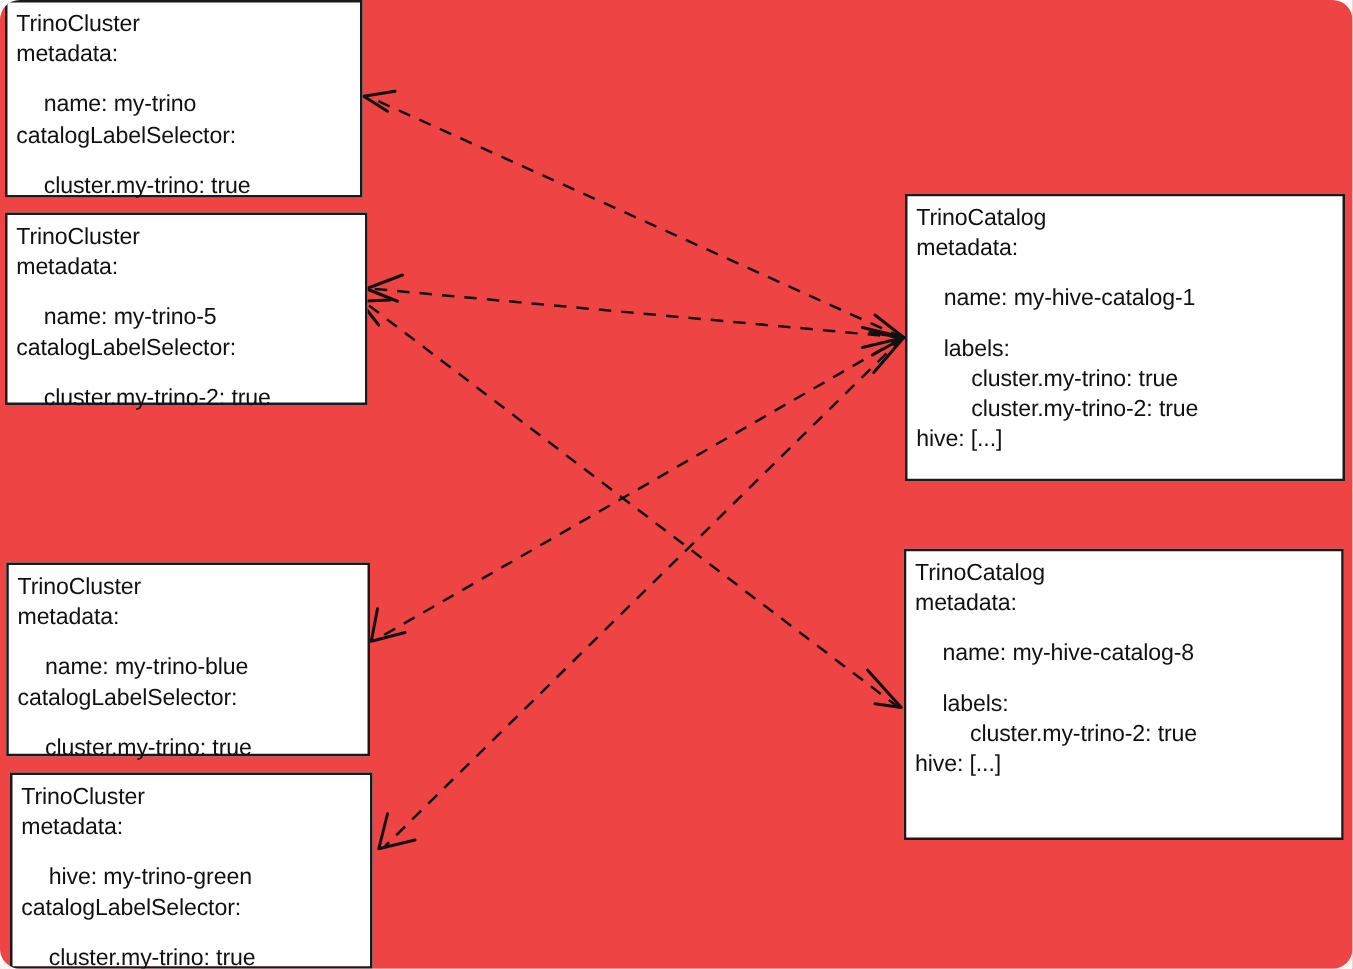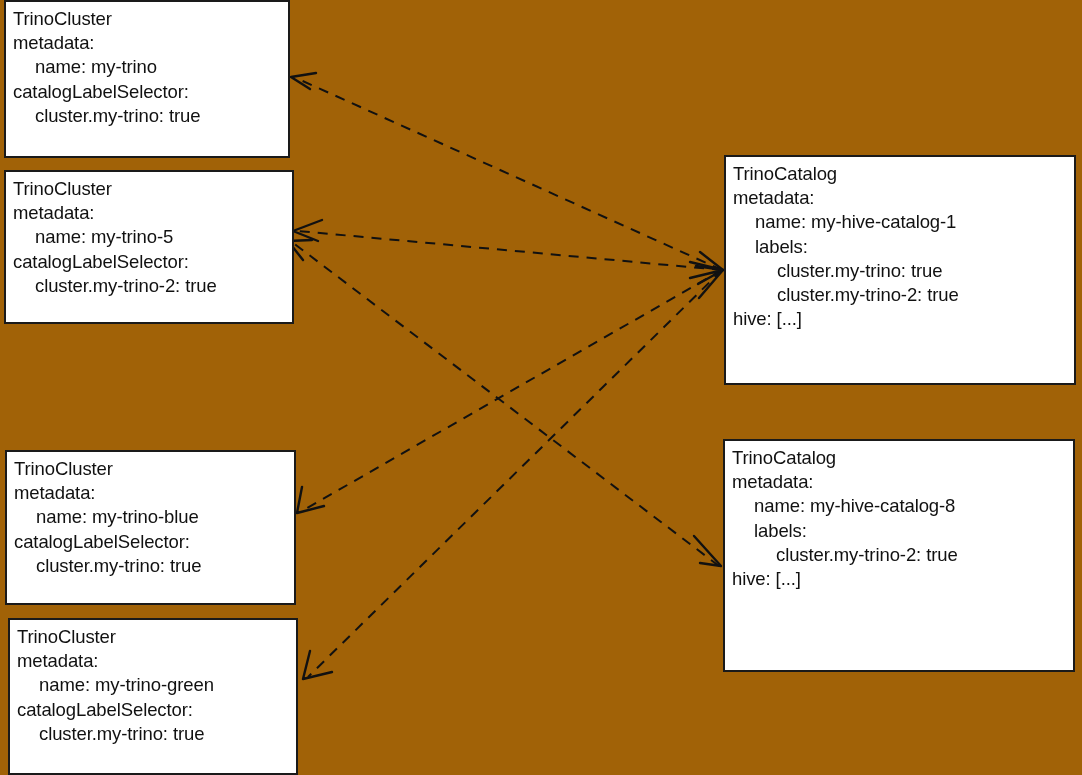--- a/index.html
+++ b/index.html
@@ -4,23 +4,24 @@
 <style>
   html, body {
     margin: 0;
     padding: 0;
     background: #ffffff;
   }
   #canvas {
     position: relative;
     width: 1082px;
     height: 775px;
-    background: #a16207;
+    background: #ef4444;
     overflow: hidden;
     font-family: "Liberation Sans", sans-serif;
+    border-radius: 16px;
   }
   .node-box {
     position: absolute;
     box-sizing: border-box;
     background: #ffffff;
     border: 2px solid #1a1a1a;
     z-index: 2;
   }
   .node-lines {
     position: absolute;
@@ -31,21 +32,21 @@
   }
   .code-line {
     font-family: "Liberation Sans", sans-serif;
     font-size: 18.5px;
     line-height: 24.2px;
     color: #111111;
     white-space: pre;
     letter-spacing: -0.1px;
   }
   .indent-0 { padding-left: 0px; }
-  .indent-1 { padding-left: 22px; }
+  .indent-1 { padding-left: 22px; margin-top: 16px; }
   .indent-2 { padding-left: 44px; }
   #edge-layer {
     position: absolute;
     left: 0;
     top: 0;
     width: 1082px;
     height: 775px;
     z-index: 1;
     pointer-events: none;
   }
@@ -134,21 +135,21 @@
       <div class="code-line indent-1">name: my-trino-blue</div>
       <div class="code-line indent-0">catalogLabelSelector:</div>
       <div class="code-line indent-1">cluster.my-trino: true</div>
     </div>
   </div>
 
   <div class="node-box" style="left:8px; top:618px; width:290px; height:157px;">
     <div class="node-lines">
       <div class="code-line indent-0">TrinoCluster</div>
       <div class="code-line indent-0">metadata:</div>
-      <div class="code-line indent-1">name: my-trino-green</div>
+      <div class="code-line indent-1">hive: my-trino-green</div>
       <div class="code-line indent-0">catalogLabelSelector:</div>
       <div class="code-line indent-1">cluster.my-trino: true</div>
     </div>
   </div>
 
   <div class="node-box" style="left:724px; top:155px; width:352px; height:230px;">
     <div class="node-lines">
       <div class="code-line indent-0">TrinoCatalog</div>
       <div class="code-line indent-0">metadata:</div>
       <div class="code-line indent-1">name: my-hive-catalog-1</div>

